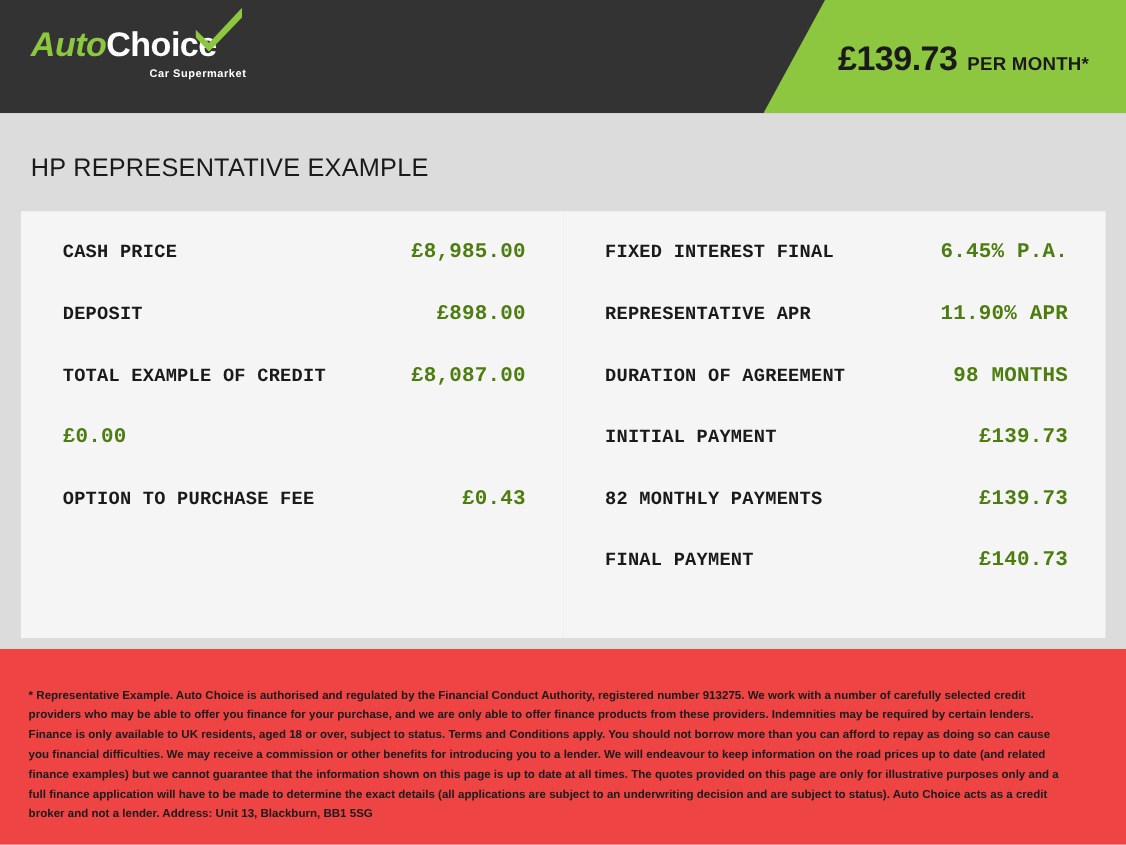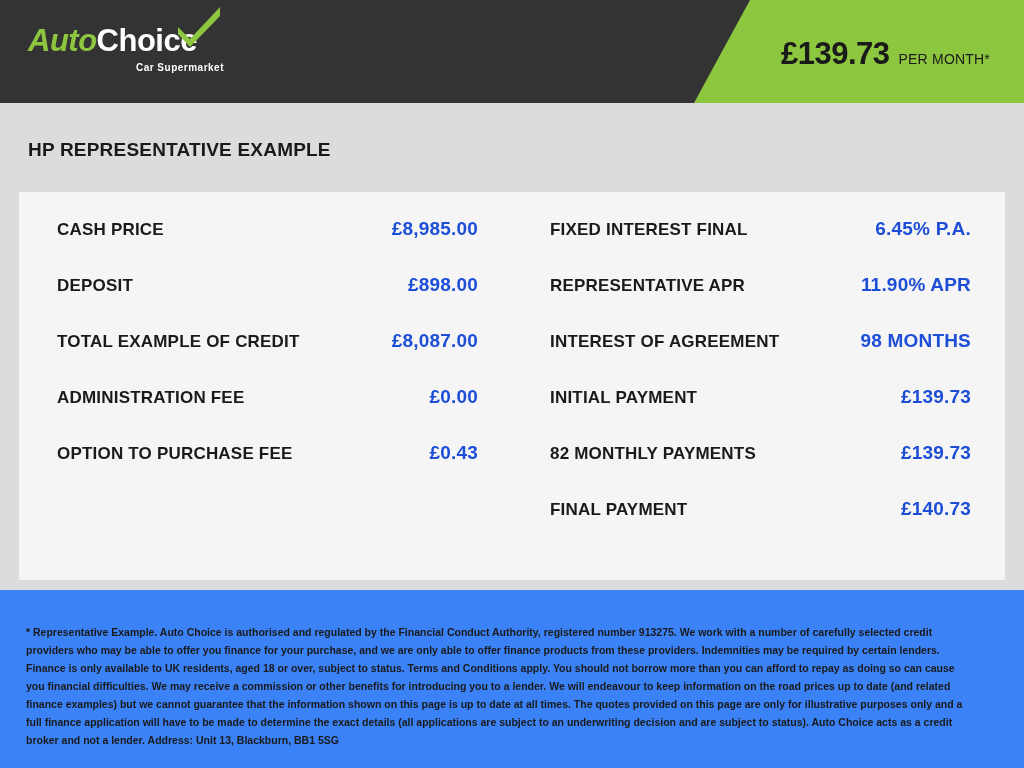--- a/index.html
+++ b/index.html
@@ -75,48 +75,49 @@
     display: flex;
     align-items: baseline;
     color: #1a1a1a;
   }
   .price-amount {
     font-size: 31px;
     font-weight: bold;
     letter-spacing: -0.5px;
   }
   .price-suffix {
-    font-size: 14px;
-    font-weight: normal;
+    font-size: 17px;
+    font-weight: bold;
     margin-left: 9px;
     letter-spacing: 0.2px;
   }
 
   
   .content {
     position: relative;
     background: #dcdcdc;
     height: 487px;
     padding: 0;
   }
   .section-title {
     position: absolute;
     left: 28px;
     top: 36px;
-    font-size: 19px;
-    font-weight: bold;
+    font-size: 23px;
+    font-weight: normal;
     color: #1a1a1a;
     letter-spacing: 0.2px;
   }
   .panels {
     position: absolute;
     left: 19px;
     top: 89px;
     right: 19px;
     display: flex;
+    font-family: Liberation Mono, monospace;
   }
   .panel {
     background: #f5f5f5;
     flex: 1 1 0;
     padding: 26px 34px 26px 38px;
     box-sizing: border-box;
   }
   .row {
     display: flex;
     align-items: baseline;
@@ -126,30 +127,30 @@
   .row-label {
     font-size: 17px;
     font-weight: bold;
     color: #1a1a1a;
     letter-spacing: 0.2px;
     white-space: nowrap;
   }
   .row-value {
     font-size: 19px;
     font-weight: bold;
-    color: #1d4ed8;
+    color: #4d7c0f;
     letter-spacing: 0.2px;
     white-space: nowrap;
   }
 
   
   .footer {
     position: relative;
     height: 178px;
-    background: #3b82f6;
+    background: #ef4444;
     padding: 22px 28px 0 26px;
     box-sizing: border-box;
   }
   .disclaimer {
     font-size: 10.5px;
     font-weight: bold;
     line-height: 18px;
     color: #1a1a1a;
     max-width: 940px;
     text-align: left;
@@ -188,40 +189,39 @@
         </div>
         <div class="row">
           <span class="row-label">DEPOSIT</span>
           <span class="row-value">£898.00</span>
         </div>
         <div class="row">
           <span class="row-label">TOTAL EXAMPLE OF CREDIT</span>
           <span class="row-value">£8,087.00</span>
         </div>
         <div class="row">
-          <span class="row-label">ADMINISTRATION FEE</span>
           <span class="row-value">£0.00</span>
         </div>
         <div class="row">
           <span class="row-label">OPTION TO PURCHASE FEE</span>
           <span class="row-value">£0.43</span>
         </div>
       </div>
 
       <div class="panel">
         <div class="row">
           <span class="row-label">FIXED INTEREST FINAL</span>
           <span class="row-value">6.45% P.A.</span>
         </div>
         <div class="row">
           <span class="row-label">REPRESENTATIVE APR</span>
           <span class="row-value">11.90% APR</span>
         </div>
         <div class="row">
-          <span class="row-label">INTEREST OF AGREEMENT</span>
+          <span class="row-label">DURATION OF AGREEMENT</span>
           <span class="row-value">98 MONTHS</span>
         </div>
         <div class="row">
           <span class="row-label">INITIAL PAYMENT</span>
           <span class="row-value">£139.73</span>
         </div>
         <div class="row">
           <span class="row-label">82 MONTHLY PAYMENTS</span>
           <span class="row-value">£139.73</span>
         </div>

